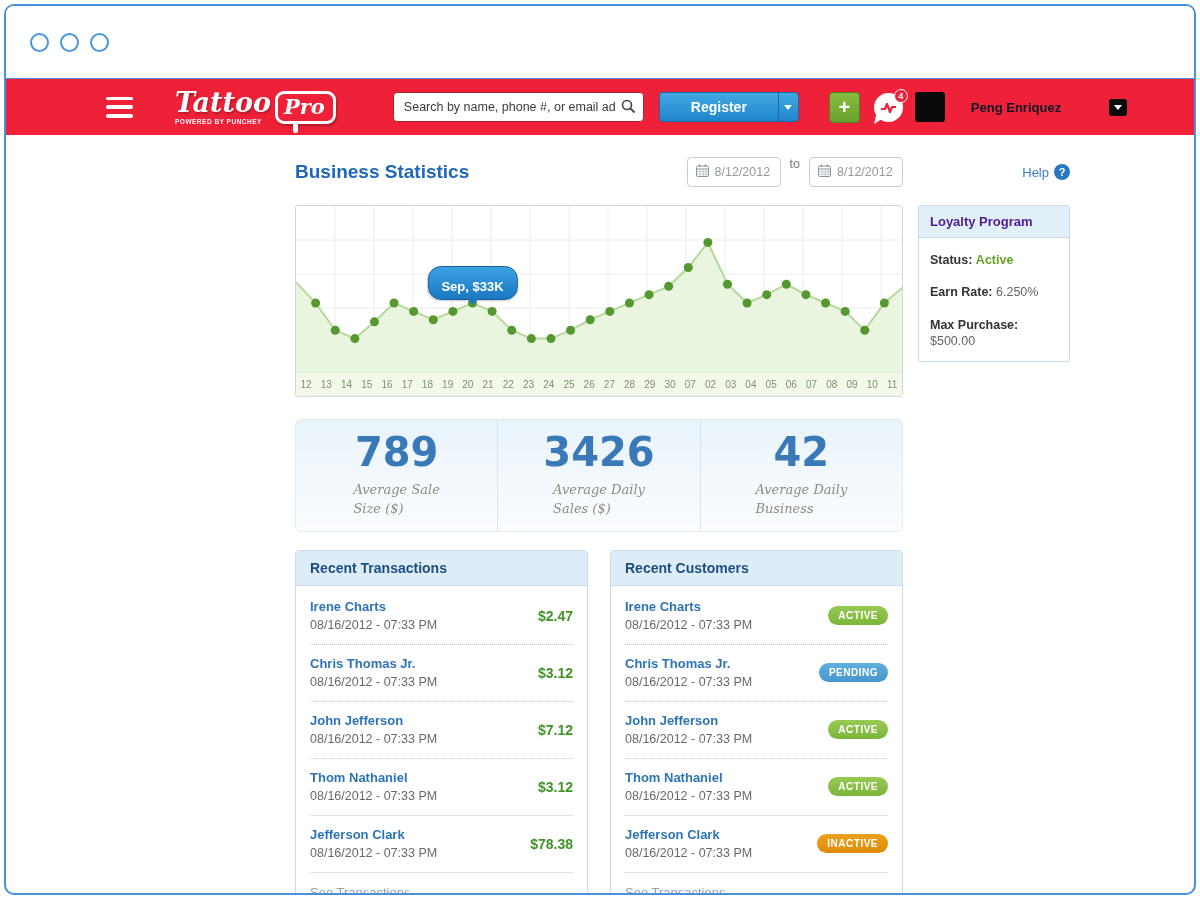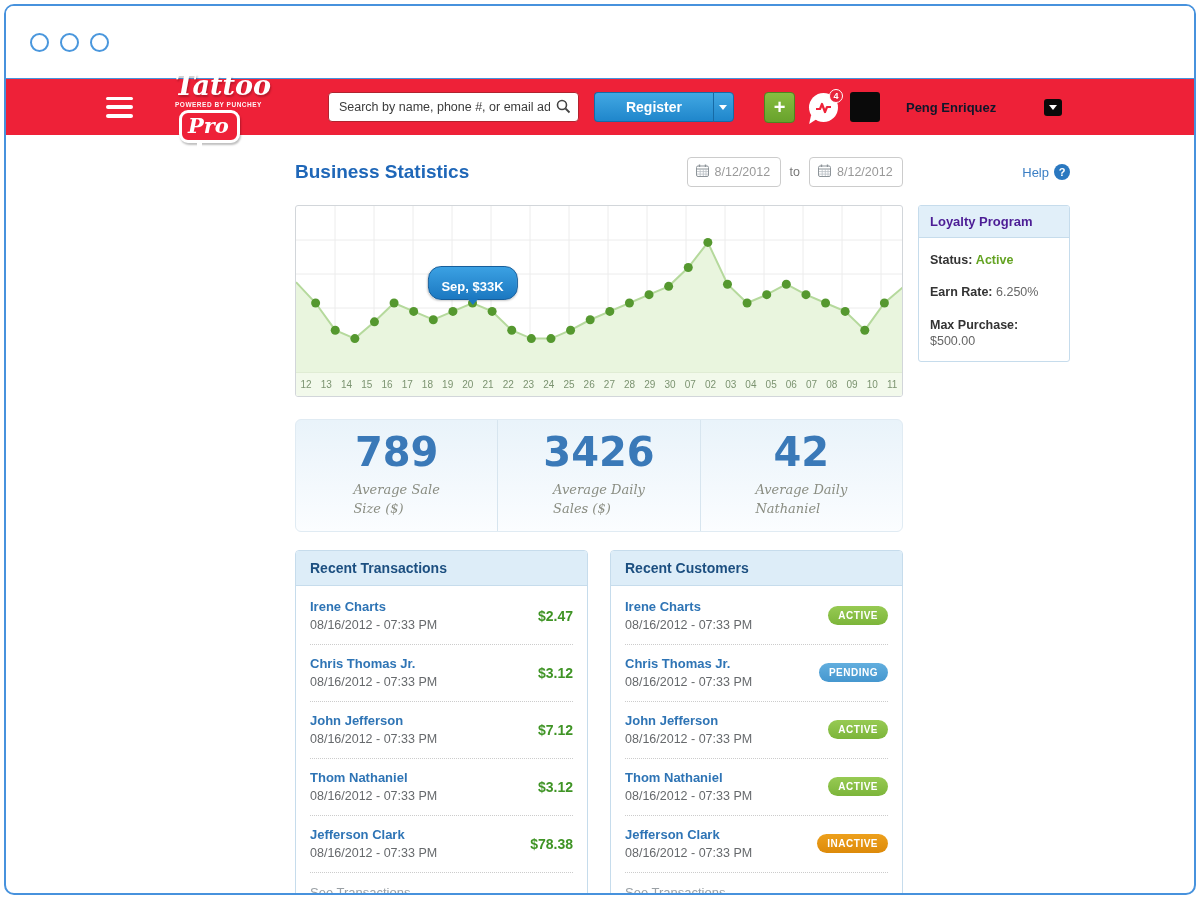--- a/index.html
+++ b/index.html
@@ -7,21 +7,21 @@
   .window { position:absolute; inset:4px; background:#fff; border:2px solid #4792dd; border-radius:10px; overflow:hidden; }
 
   
   .chrome { height:72px; background:#fff; display:flex; align-items:center; padding-left:24px; }
   .traffic { width:19px; height:19px; border:2px solid #4a97dd; border-radius:50%; margin-right:11px; background:#fff; }
 
   
   .navbar { height:57px; background:#ee2138; display:flex; align-items:center; border-top:1px solid #4792dd; }
   .hamburger { margin-left:100px; width:27px; height:21px; display:flex; flex-direction:column; justify-content:space-between; cursor:pointer; }
   .hamburger span { display:block; height:3.5px; background:#fff; border-radius:2px; }
-  .logo { margin-left:42px; display:flex; align-items:flex-start;flex-direction:column; }
+  .logo { margin-left:42px; display:flex; align-items:flex-start; }
   .logo-main { color:#fff; font-family:"DejaVu Serif", serif; font-style:italic; font-weight:bold; font-size:27px; line-height:1; text-shadow:1px 2px 2px rgba(0,0,0,.25); }
   .logo-tag { color:#fff; font-size:6.5px; letter-spacing:.5px; text-transform:uppercase; margin-top:2px; font-weight:bold; opacity:.95; }
   .logo-badge-wrap { position:relative; margin-left:4px; margin-top:2px; }
   .logo-badge { display:inline-block; background:#ee2138; color:#fff; border:3px solid #fff; border-radius:9px; font-family:"DejaVu Serif", serif; font-style:italic; font-weight:bold; font-size:21px; line-height:1; padding:2px 8px 4px 6px; box-shadow:1px 2px 2px rgba(0,0,0,.25); }
   .logo-drip { position:absolute; left:18px; top:33px; width:5px; height:9px; background:#fff; border-radius:0 0 4px 4px; }
   .logo-drip:after { content:""; position:absolute; left:0; top:11px; width:5px; height:5px; background:#fff; border-radius:50%; }
 
   .search-wrap { position:relative; margin-left:57px; }
   .search-input { width:251px; height:30px; border:1px solid #b0242f; border-radius:4px; padding:0 28px 0 10px; font-size:12.5px; color:#333; outline:none; }
   .search-input::placeholder { color:#3c3c3c; }
@@ -45,21 +45,21 @@
   .user-caret-box { margin-left:48px; width:18px; height:17px; background:#0a0a0a; border-radius:3px; display:flex; align-items:center; justify-content:center; cursor:pointer; }
 
   
   .content { width:775px; margin:21px 0 0 289px; }
   .row2 { display:flex; gap:15px; }
   .main-col { width:608px; flex:none; }
   .side-col { width:152px; flex:none; }
 
   .title-row { display:flex; align-items:center; height:32px; }
   .page-title { color:#1f67b8; font-size:19px; font-weight:bold; }
-  .date-range { margin-left:auto; display:flex; align-items:center; }
+  .date-range { margin-left:auto; display:flex; align-items:flex-start; }
   .date-input { display:flex; align-items:center; width:94px; height:30px; background:#fff; border:1px solid #ccc; border-radius:4px; padding:0 8px; cursor:pointer; }
   .date-input .cal { margin-right:6px; flex:none; }
   .date-text { color:#999; font-size:12.5px; }
   .date-to { margin:0 9px; color:#777; font-size:12.5px; }
   .help-row { display:flex; align-items:center; justify-content:flex-end; height:32px; }
   .help-label { color:#3a7ec4; font-size:13px; margin-right:5px; cursor:pointer; }
   .help-icon { width:16px; height:16px; background:#2a78c0; border-radius:50%; color:#fff; font-size:11px; font-weight:bold; text-align:center; line-height:16px; cursor:pointer; }
 
   
   .chart-row { margin-top:17px; }
@@ -320,21 +320,21 @@
       <div class="stat-cell">
         <div class="stat-value">789</div>
         <div class="stat-label"><span>Average Sale</span><br><span>Size ($)</span></div>
       </div>
       <div class="stat-cell">
         <div class="stat-value">3426</div>
         <div class="stat-label"><span>Average Daily</span><br><span>Sales ($)</span></div>
       </div>
       <div class="stat-cell">
         <div class="stat-value">42</div>
-        <div class="stat-label"><span>Average Daily</span><br><span>Nathaniel</span></div>
+        <div class="stat-label"><span>Average Daily</span><br><span>Business</span></div>
       </div>
     </div>
 
     <div class="panels-row">
       <div class="panel">
         <div class="panel-header">Recent Transactions</div>
         <div class="panel-body" id="transactions-body">
             <div class="p-row">
               <div>
                 <div class="p-name">Irene Charts</div>

